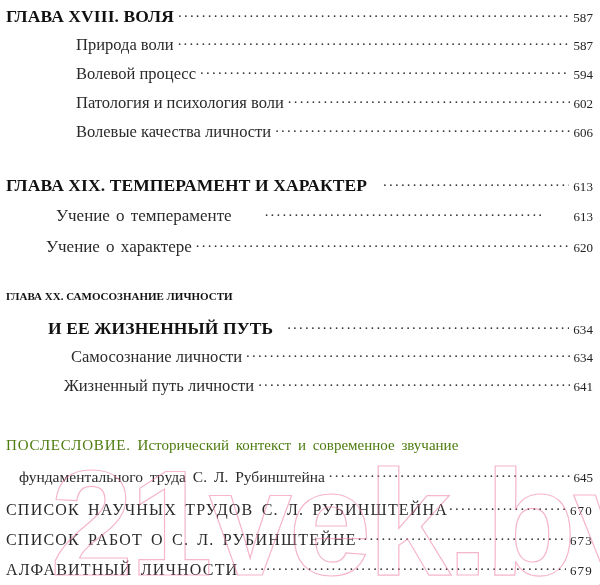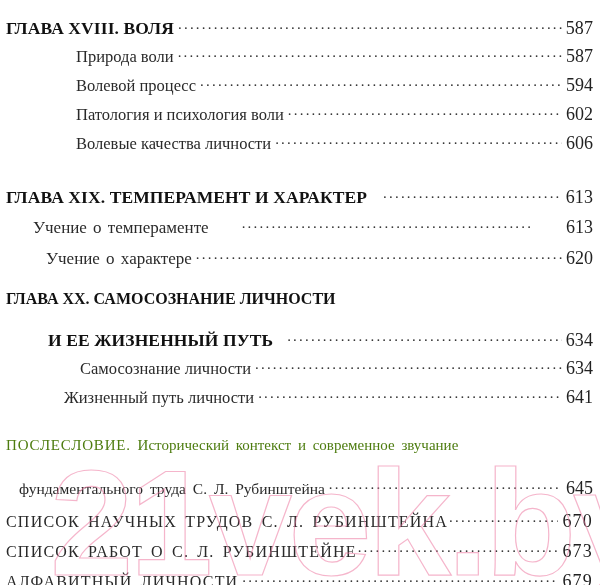--- a/index.html
+++ b/index.html
@@ -20,21 +20,20 @@
       left: 0;
       top: 0;
       width: 600px;
     }
     .row {
       position: absolute;
       display: flex;
       align-items: baseline;
       white-space: nowrap;
       right: 7px;
-      margin-top: 12px;
     }
     .row .title {
       flex: 0 0 auto;
     }
     .row .leader {
       flex: 1 1 auto;
       overflow: hidden;
       margin: 0 4px;
       position: relative;
       height: 1em;
@@ -44,21 +43,21 @@
       position: absolute;
       left: 0;
       bottom: 0.05em;
       letter-spacing: 2.2px;
       font-weight: normal;
       font-size: 15px;
       color: #333;
     }
     .row .page {
       flex: 0 0 auto;
-      font-size: 18px;
+      font-size: 13px;
       font-weight: normal;
       color: #222;
     }
     .chapter {
       font-weight: bold;
       font-size: 17.5px;
       letter-spacing: 0.1px;
       color: #111;
     }
     .section {
@@ -71,21 +70,21 @@
     }
     .appendix {
       font-size: 16px;
       letter-spacing: 1.2px;
       word-spacing: 3px;
       color: #2a2a2a;
     }
     .multiline-first {
       position: absolute;
       font-weight: bold;
-      font-size: 16px;
+      font-size: 11px;
       color: #111;
       white-space: nowrap;
     }
     .afterword-first {
       position: absolute;
       font-size: 15px;
       color: #4d7c0f;
       white-space: nowrap;
       word-spacing: 3px;
     }
@@ -137,38 +136,38 @@
     <span class="title">Волевые качества личности</span>
     <span class="leader"></span>
     <span class="page">606</span>
   </div>
 
   <div class="row chapter" style="left:6px; top:173px;">
     <span class="title">ГЛАВА XIX. ТЕМПЕРАМЕНТ И ХАРАКТЕР</span>
     <span class="leader" style="margin-left:16px;"></span>
     <span class="page">613</span>
   </div>
-  <div class="row section wide" style="left:33px; top:204px;gap:29px;">
+  <div class="row section wide" style="left:56px; top:204px;gap:29px;">
     <span class="title">Учение о темпераменте</span>
     <span class="leader"></span>
     <span class="page">613</span>
   </div>
   <div class="row section wide" style="left:46px; top:235px;">
     <span class="title">Учение о характере</span>
     <span class="leader"></span>
     <span class="page">620</span>
   </div>
 
   <div class="multiline-first" style="left:6px; top:290px;">ГЛАВА XX. САМОСОЗНАНИЕ ЛИЧНОСТИ</div>
   <div class="row chapter" style="left:48px; top:316px;">
     <span class="title">И ЕЕ ЖИЗНЕННЫЙ ПУТЬ</span>
     <span class="leader" style="margin-left:14px;"></span>
     <span class="page">634</span>
   </div>
-  <div class="row section" style="left:80px; top:345px;">
+  <div class="row section" style="left:71px; top:345px;">
     <span class="title">Самосознание личности</span>
     <span class="leader"></span>
     <span class="page">634</span>
   </div>
   <div class="row section" style="left:64px; top:374px;">
     <span class="title">Жизненный путь личности</span>
     <span class="leader"></span>
     <span class="page">641</span>
   </div>
 

